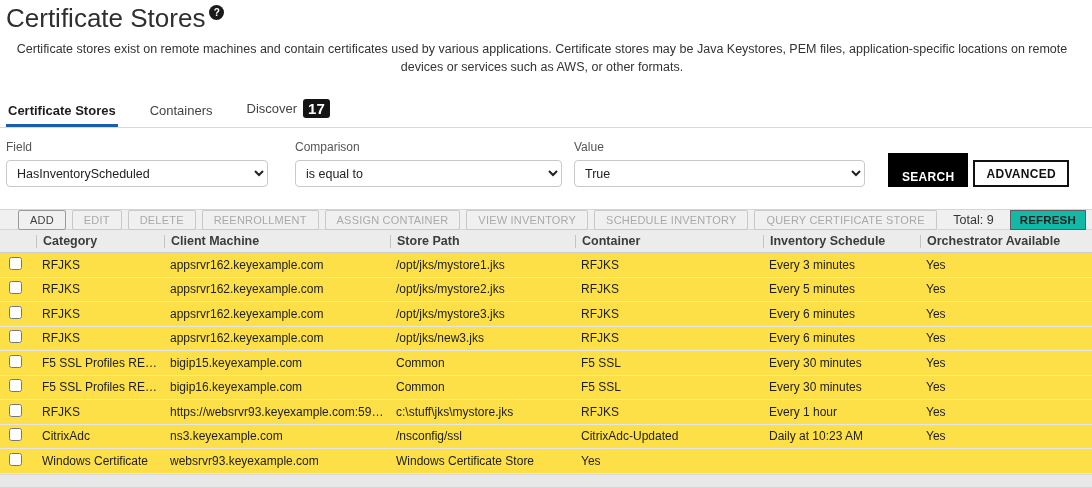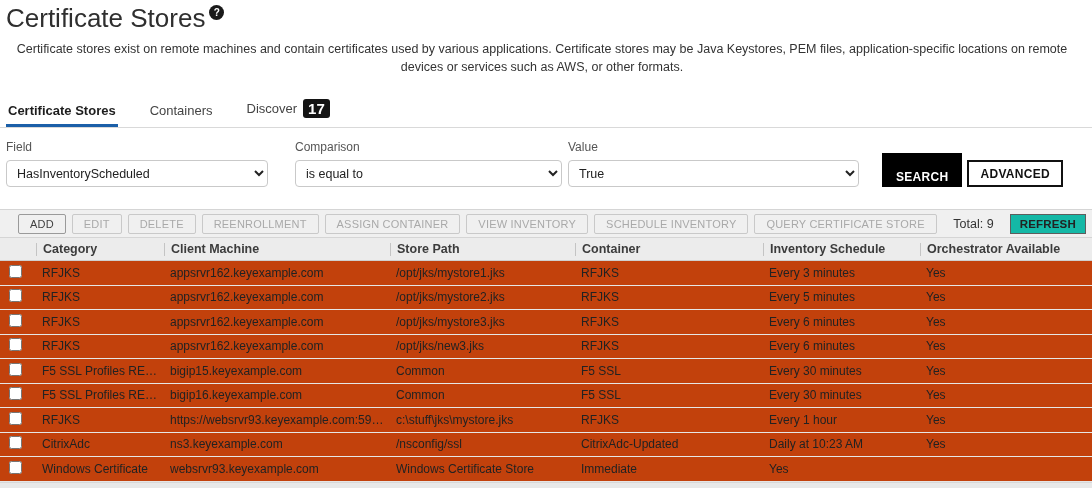--- a/index.html
+++ b/index.html
@@ -47,39 +47,39 @@
   
   .filters { display:flex; align-items:flex-end; padding:12px 6px 0 6px; }
   .filter-group { display:flex; flex-direction:column; }
   .filter-label { font-size:12px; color:#555; margin-bottom:6px; }
   .filter-select {
     height:27px; border:1px solid #c9c9c9; border-radius:4px;
     background:#fff; font-size:12.5px; color:#222; padding:2px 6px;
     font-family:"Liberation Sans", sans-serif;
   }
   .sel-field { width:262px; margin-right:27px; }
-  .sel-comparison { width:267px; margin-right:6px; }
+  .sel-comparison { width:267px; margin-right:12px; }
   .sel-value { width:291px; }
   .btn-search {
     margin-left:23px; background:#000; color:#fff; border:1px solid #000;
     font-size:12px; font-weight:bold; letter-spacing:.3px;
     padding:16px 13px; cursor:pointer; height:27px;
   }
   .btn-advanced {
     margin-left:5px; background:#fff; color:#111; border:2px solid #111;
     font-size:12px; font-weight:bold; letter-spacing:.3px;
     padding:4px 11px; cursor:pointer; height:27px;
   }
 
   
   .grid { margin-top:22px; border-top:1px solid #d5d5d5; border-bottom:1px solid #d5d5d5; }
   .grid-toolbar {
     background:#f0f0f0; border-bottom:1px solid #d5d5d5;
     display:flex; align-items:center; gap:6px;
-    padding:5px 6px 5px 18px; height:28px;
+    padding:5px 6px 5px 18px; height:20px;
   }
   .tb-btn {
     background:transparent; border:1px solid #9a9a9a; color:#3f3f3f;
     font-size:11px; letter-spacing:.2px; padding:3px 11px;
     border-radius:2px; cursor:pointer; white-space:nowrap;
     font-family:"Liberation Sans", sans-serif;
   }
   .tb-btn.disabled { color:#a9a9a9; border-color:#c9c9c9; cursor:default; }
   .tb-spacer { flex:1; }
   .total-label { font-size:12.5px; color:#333; margin-right:10px; white-space:nowrap; }
@@ -93,21 +93,21 @@
     display:grid;
     grid-template-columns:36px 128px 226px 185px 188px 157px 1fr;
     align-items:center;
   }
   .grid-head {
     background:#ececec; border-bottom:1px solid #cfcfcf;
     height:23px; font-size:12.5px; font-weight:bold; color:#3c3c3c;
   }
   .hcell { padding:0 6px; border-left:1px solid #c4c4c4; line-height:13px; height:13px; overflow:hidden; white-space:nowrap; cursor:pointer; }
   .hcell.first { border-left:none; }
-  .body-row { background:#c2410c; border-bottom:1px solid #e6e6e6; height:24.5px; font-size:12px; color:#222; cursor:pointer; }
+  .body-row { background:#fde047; border-bottom:1px solid #e6e6e6; height:24.5px; font-size:12px; color:#222; cursor:pointer; }
   .cell { padding:0 6px; white-space:nowrap; overflow:hidden; text-overflow:ellipsis; }
   .chk-cell { padding-left:9px; }
   .row-chk { width:13px; height:13px; margin:0; cursor:pointer; }
   .grid-footer { height:13px; background:#e8e8e8; border-top:1px solid #d8d8d8; }
 </style>
 </head>
 <body>
 
 <div class="page">
 
@@ -268,21 +268,20 @@
     <div class="cell">Daily at 10:23 AM</div>
     <div class="cell">Yes</div>
   </div>
         <div class="grid-row body-row">
     <div class="cell chk-cell">
       <input type="checkbox" class="row-chk" style="">
     </div>
     <div class="cell">Windows Certificate</div>
     <div class="cell">websrvr93.keyexample.com</div>
     <div class="cell">Windows Certificate Store</div>
-    <div class="cell">Immediate</div>
     <div class="cell">Yes</div>
   </div>
       </div>
 
     <div class="grid-footer"></div>
   </div>
 
 </div>
 
 </body></html>

